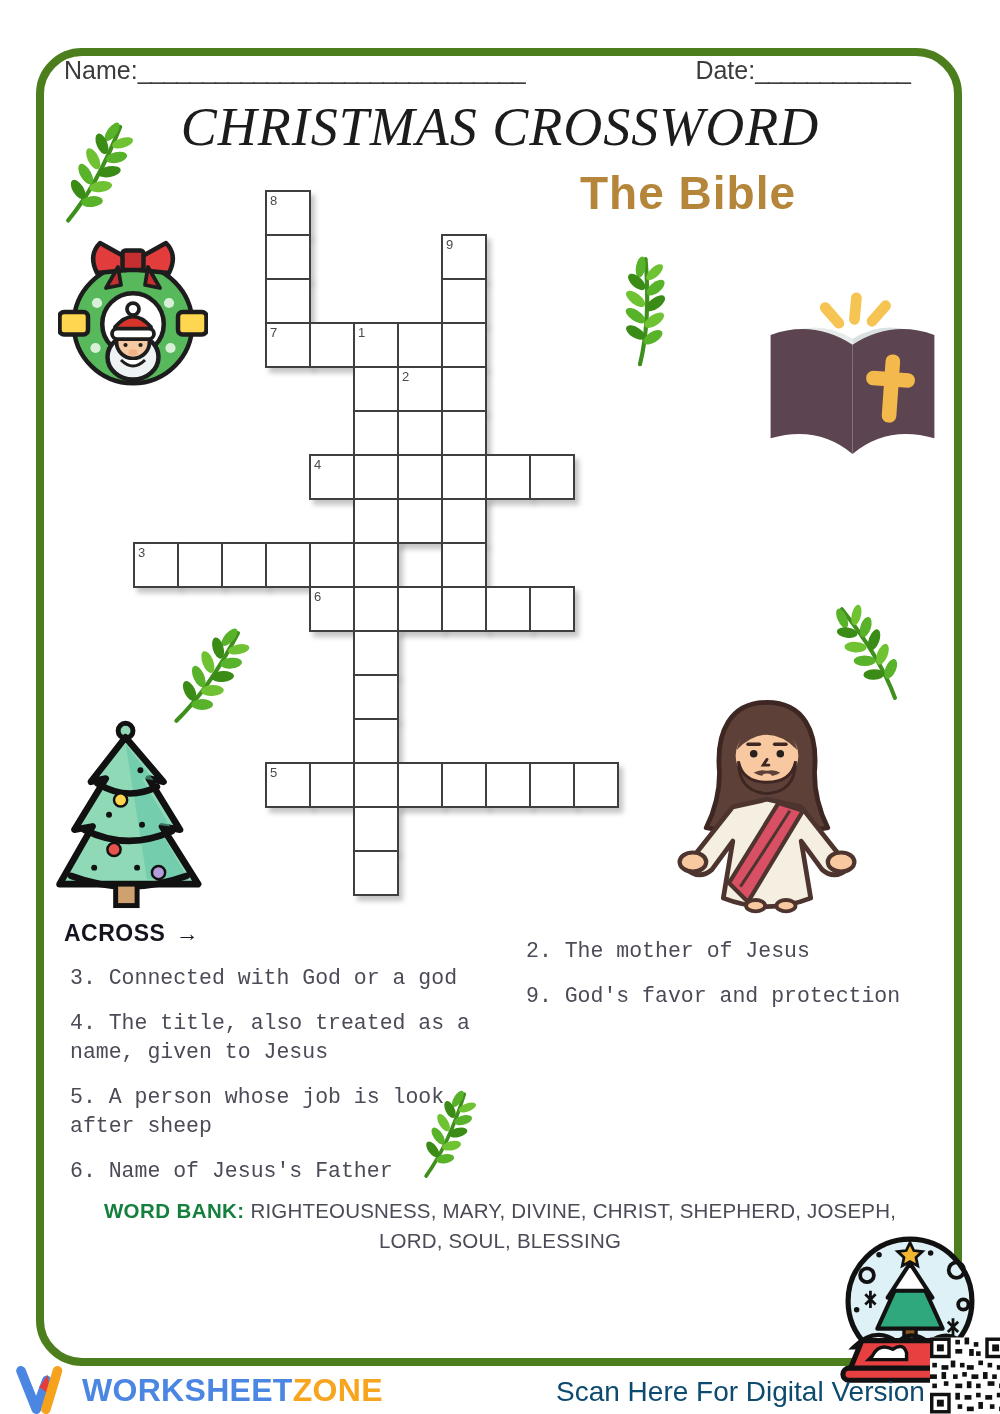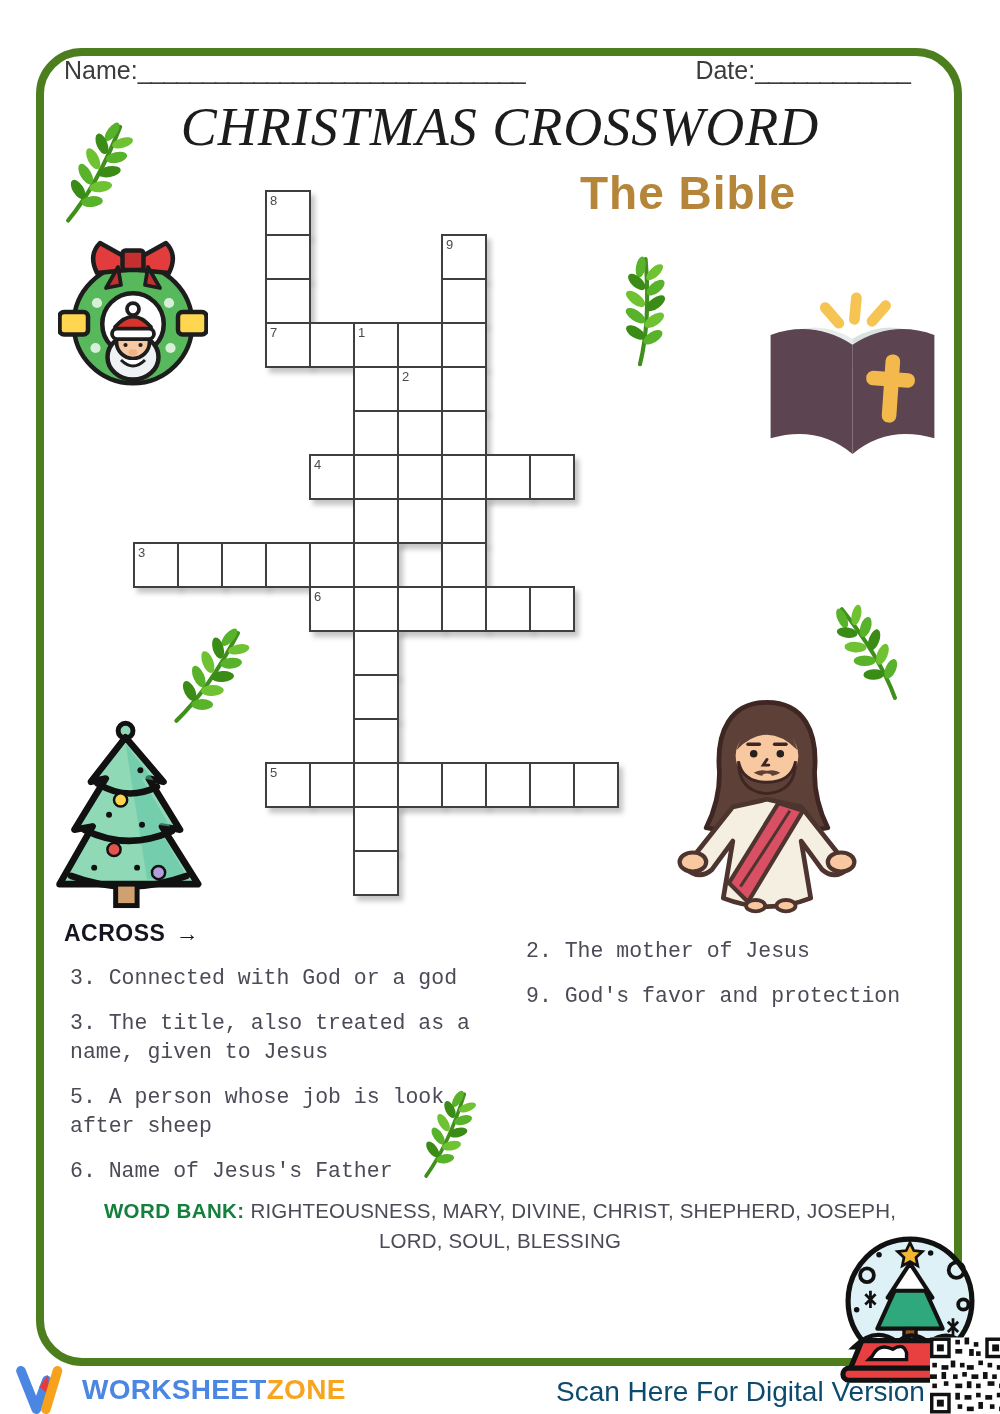--- a/index.html
+++ b/index.html
@@ -49,21 +49,21 @@
   }
   #across { left:64px; width:406px; }
   #down   { left:520px; width:426px; }
   .wordbank {
     position:absolute; left:90px; top:1196px; width:820px; text-align:center;
     font-size:20.5px; line-height:1.45; color:#4b4b57; letter-spacing:0.2px;
   }
   .wordbank b { color:#15803d; letter-spacing:0.4px; }
   
   .footer-logo { position:absolute; left:12px; top:1366px; display:flex; align-items:center; }
-  .brand { font-size:28px; font-weight:800; letter-spacing:0.3px; margin-left:6px; }
+  .brand { font-size:32px; font-weight:800; letter-spacing:0.3px; margin-left:6px; }
   .brand .blue { color:#4a86e2; }
   .brand .orange { color:#f7a41f; }
   .scan-text {
     position:absolute; left:556px; top:1376px; font-size:28px; color:#0c4a6e;
   }
   .deco { position:absolute; }
 </style>
 </head>
 <body>
 
@@ -307,21 +307,21 @@
       <div class="cell" style="left: 529px; top: 762px;"></div>
       <div class="cell" style="left: 573px; top: 762px;"></div>
       <div class="cell" style="left: 353px; top: 806px;"></div>
       <div class="cell" style="left: 353px; top: 850px;"></div>
     </div>
 
   <div class="clue-col" id="across">
     <h3><span>ACROSS</span><span class="arrow">→</span></h3>
     <ul>
         <li>3. Connected with God or a god</li>
-        <li>3. The title, also treated as a name, given to Jesus</li>
+        <li>4. The title, also treated as a name, given to Jesus</li>
         <li>5. A person whose job is look after sheep</li>
         <li>6. Name of Jesus's Father</li>
       </ul>
   </div>
   <div class="clue-col" id="down">
     <ul>
         <li>2. The mother of Jesus</li>
         <li>9. God's favor and protection</li>
       </ul>
   </div>

